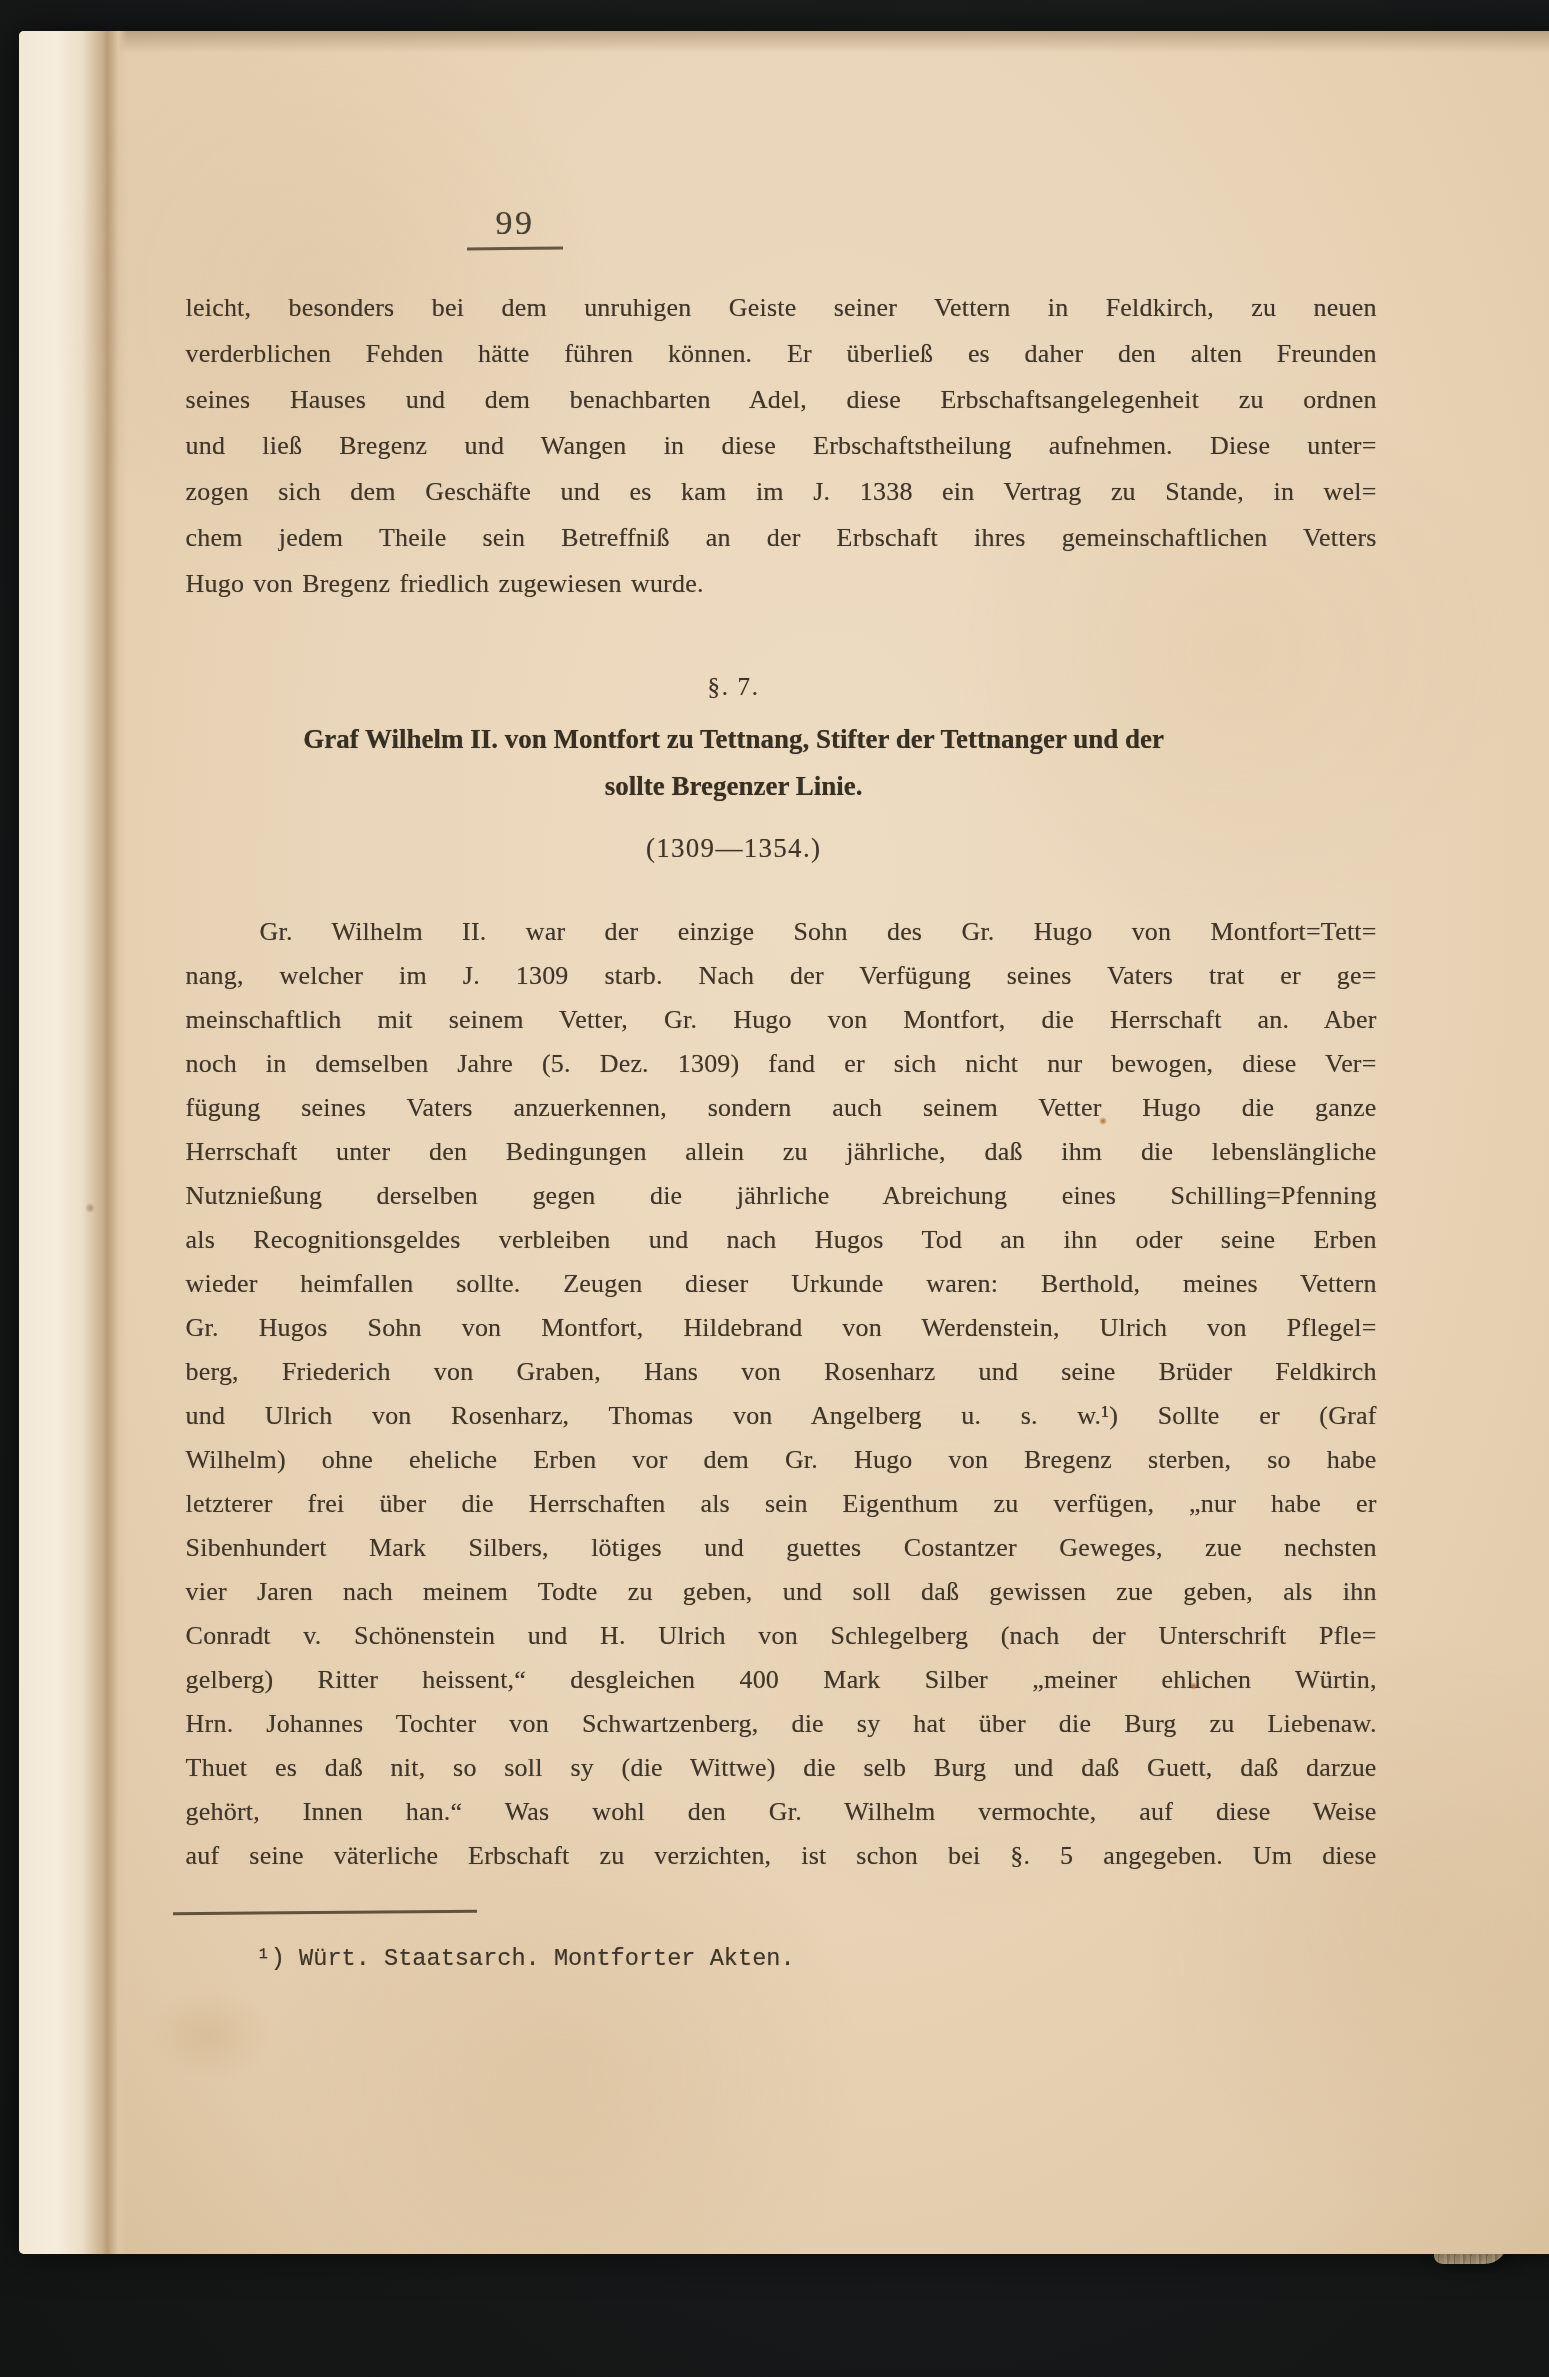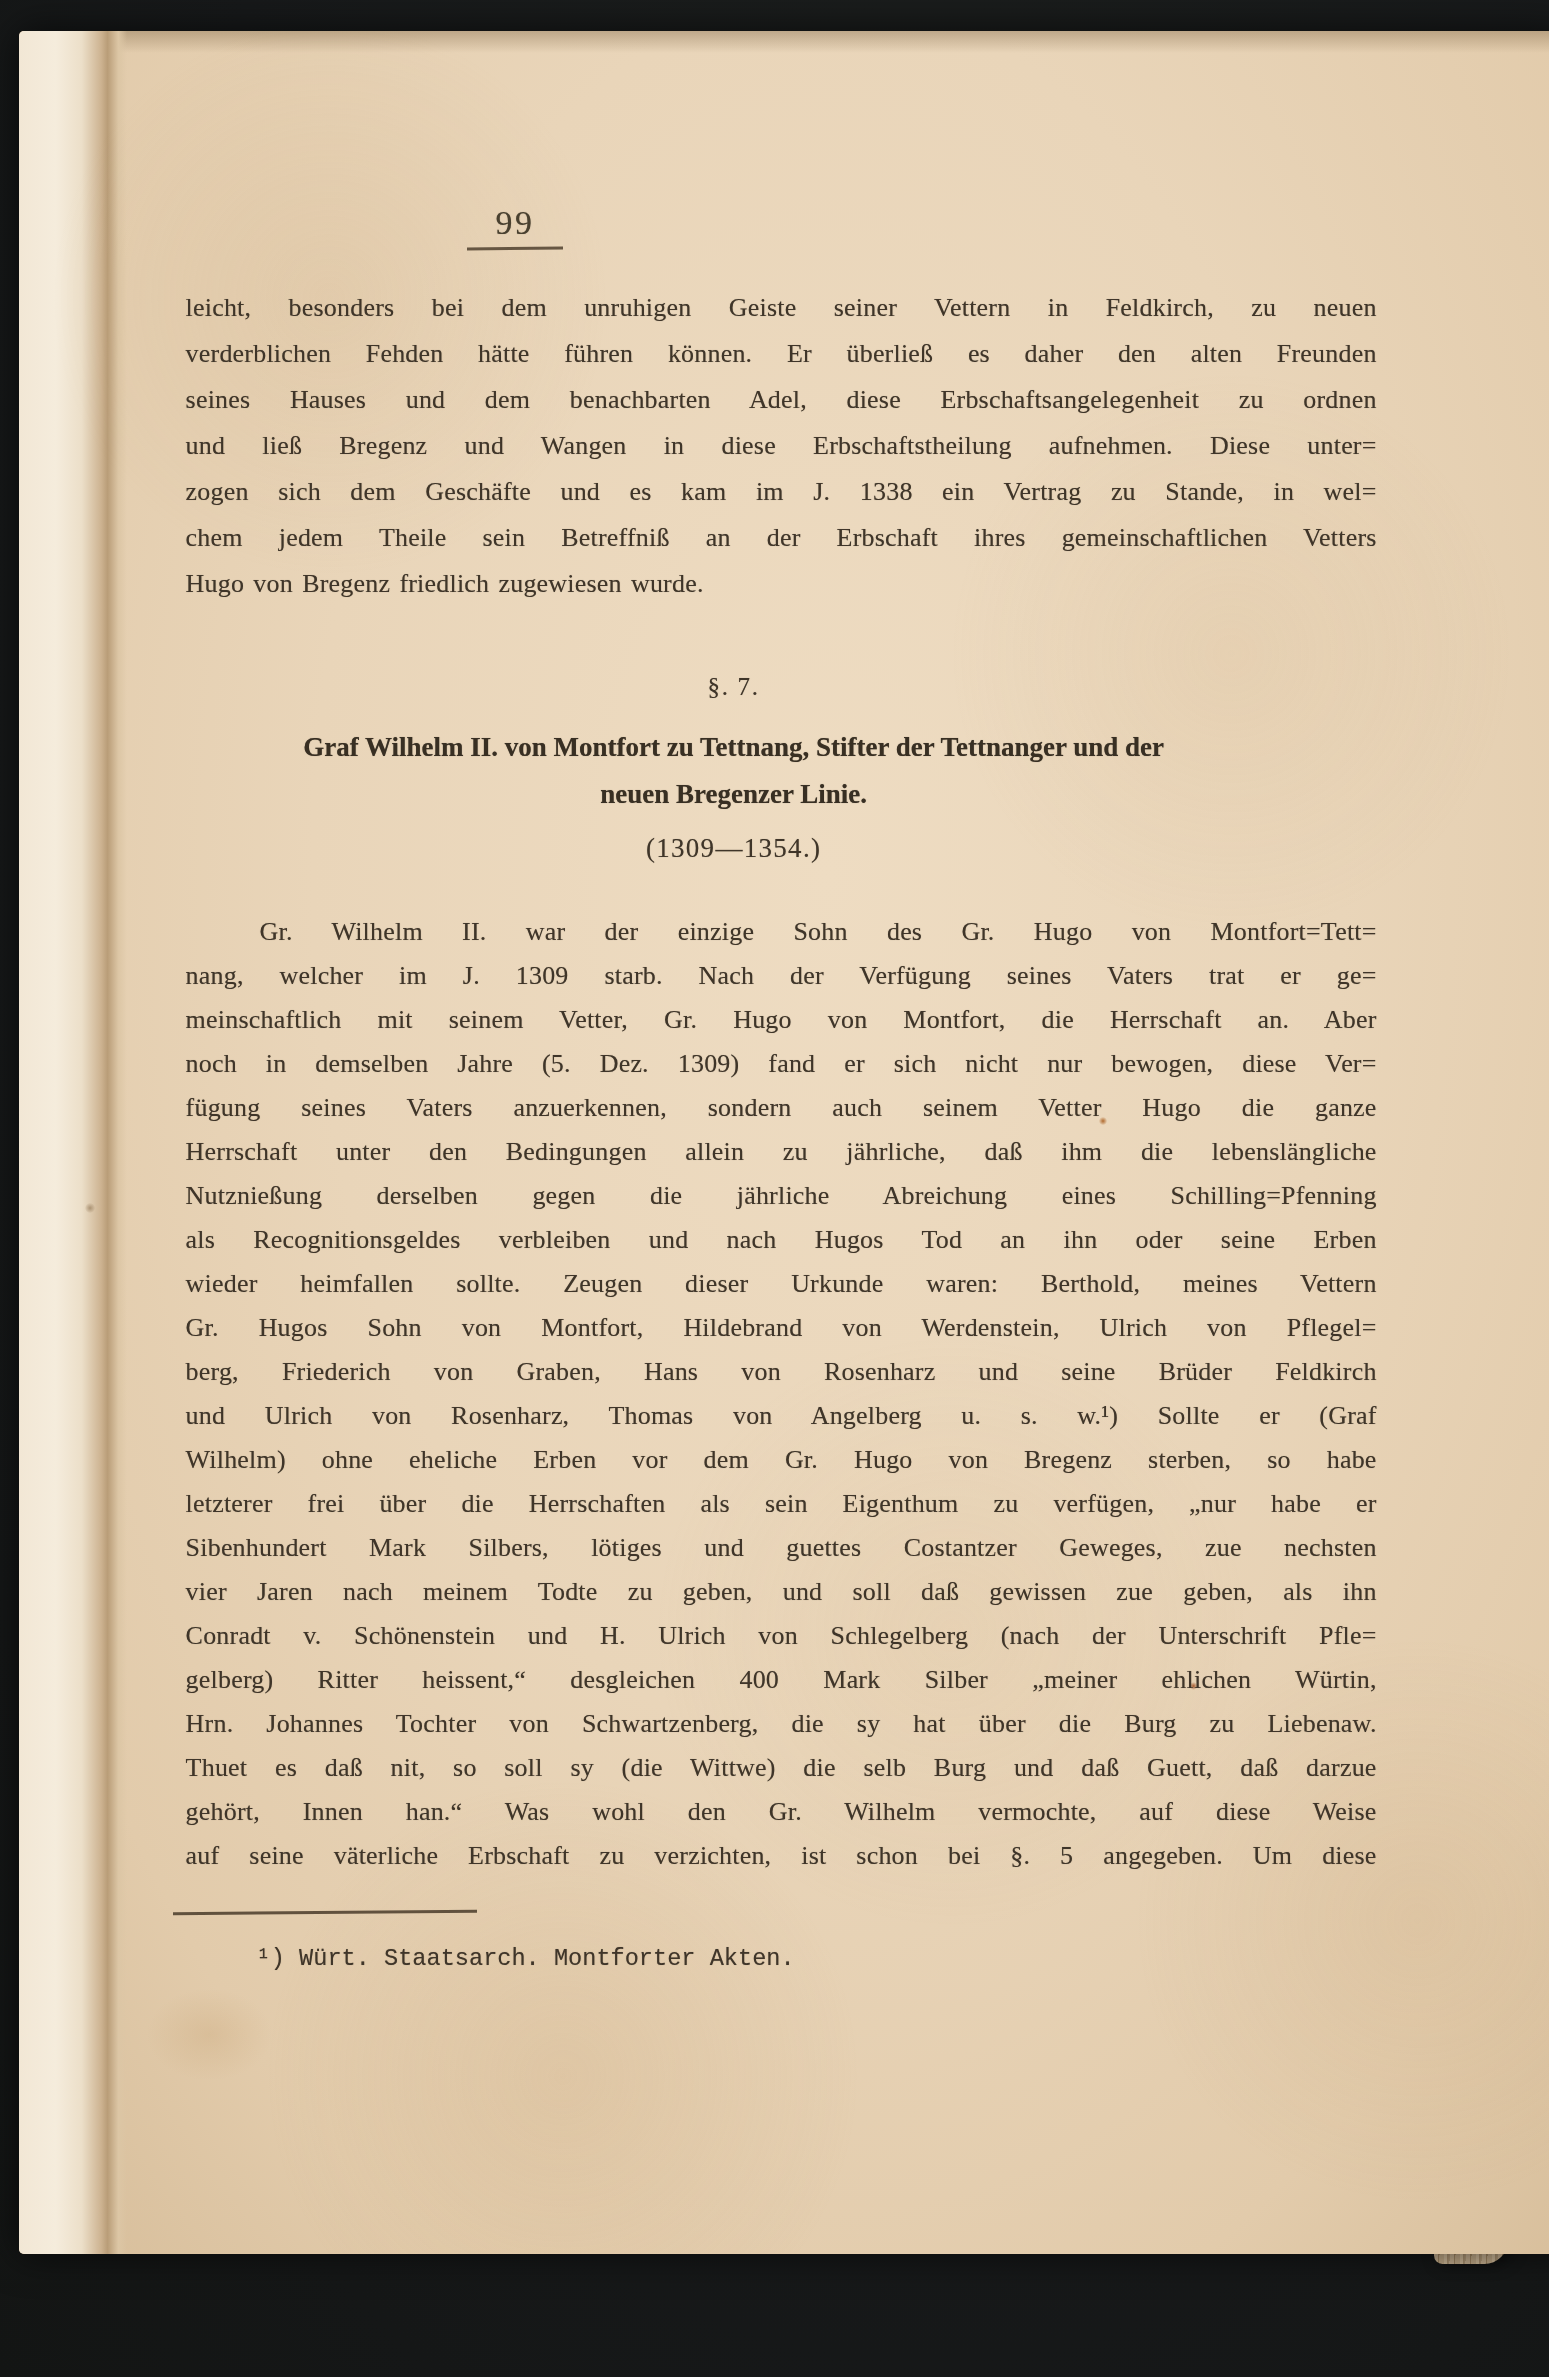--- a/index.html
+++ b/index.html
@@ -76,21 +76,21 @@
     display:block;text-align:justify;text-align-last:justify;
     font-size:26px;word-spacing:2.5px;letter-spacing:0.2px;
   }
   .para1{top:254px;} .para1 .tline{line-height:46px;}
   .para2{top:879px;} .para2 .tline{line-height:44px;}
   .tline.first{text-indent:74px;}
   .tline.endline{text-align-last:left;}
 
   .centered{position:absolute;left:167px;width:1096px;text-align:center;}
   .section-mark{top:637px;font-size:25px;letter-spacing:1.7px;line-height:37px;}
-  .heading{top:685px;font-weight:bold;font-size:27px;line-height:47px;color:#382f23;text-shadow:0 0 0.8px rgba(56,47,35,.55);margin-top:8px;}
+  .heading{top:685px;font-weight:bold;font-size:27px;line-height:47px;color:#382f23;text-shadow:0 0 0.8px rgba(56,47,35,.55);}
   .years{top:799px;font-size:27px;letter-spacing:1.3px;line-height:37px;}
 
   .footnote-rule{
     position:absolute;left:154px;top:1880px;width:304px;height:2.5px;
     background:rgba(64,50,34,.8);transform:rotate(-.5deg);
   }
   .footnote{
     position:absolute;left:238px;top:1911px;width:759px;
     font-size:23.6px;line-height:34px;text-align:left;font-family:Liberation Mono, monospace;
   }
@@ -119,21 +119,21 @@
       <div class="tline">und ließ Bregenz und Wangen in diese Erbschaftstheilung aufnehmen.  Diese unter=</div>
       <div class="tline">zogen sich dem Geschäfte und es kam im J. 1338 ein Vertrag zu Stande, in wel=</div>
       <div class="tline">chem jedem Theile sein Betreffniß an der Erbschaft ihres gemeinschaftlichen Vetters</div>
       <div class="tline endline">Hugo von Bregenz friedlich zugewiesen wurde.</div>
     </div>
 
     <div class="centered section-mark ink">§. 7.</div>
 
     <div class="centered heading">
       <div>Graf Wilhelm II. von Montfort zu Tettnang, Stifter der Tettnanger und der</div>
-      <div>neuen Bregenzer Linie.</div>
+      <div>sollte Bregenzer Linie.</div>
     </div>
 
     <div class="centered years ink">(1309—1354.)</div>
 
     <div class="para para2 ink">
       <div class="tline first">Gr. Wilhelm II. war der einzige Sohn des Gr. Hugo von Montfort=Tett=</div>
       <div class="tline">nang, welcher im J. 1309 starb.  Nach der Verfügung seines Vaters trat er ge=</div>
       <div class="tline">meinschaftlich mit seinem Vetter, Gr. Hugo von Montfort, die Herrschaft an.  Aber</div>
       <div class="tline">noch in demselben Jahre (5. Dez. 1309) fand er sich nicht nur bewogen, diese Ver=</div>
       <div class="tline">fügung seines Vaters anzuerkennen, sondern auch seinem Vetter Hugo die ganze</div>

